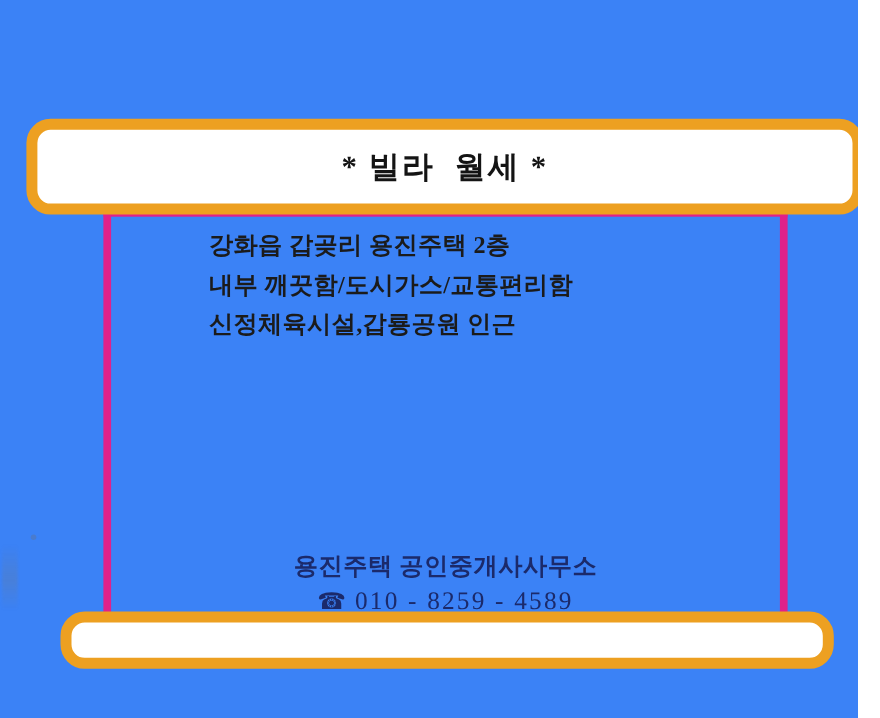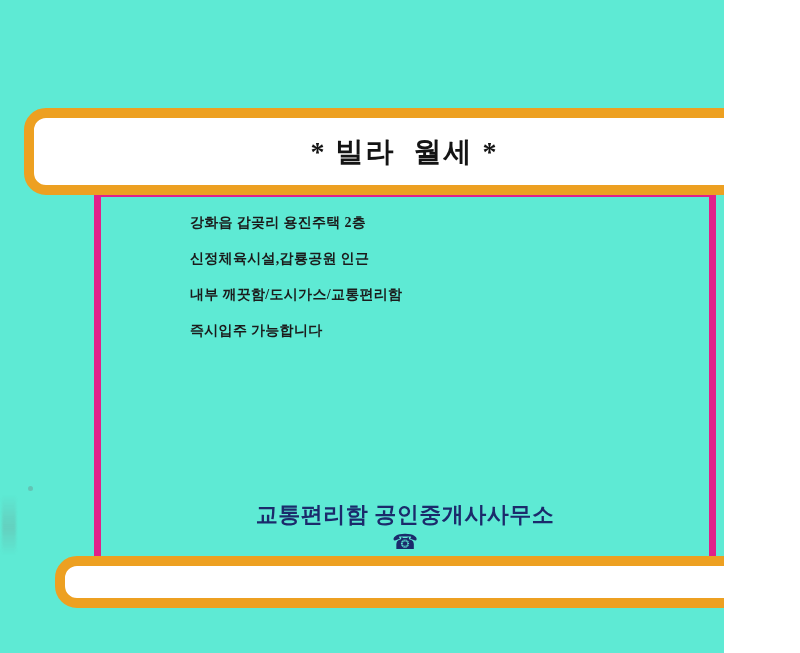--- a/index.html
+++ b/index.html
@@ -2,23 +2,23 @@
 <html><head>
 <meta charset="utf-8">
 <style>
   html, body {
     margin: 0;
     padding: 0;
     background: #ffffff;
   }
   #page {
     position: relative;
-    width: 724px;
+    width: 780px;
     height: 653px;
-    background: #5eead4;
+    background: #3b82f6;
     overflow: hidden;
     font-family: "Liberation Serif", "DejaVu Serif", serif;
   }
 
   
   .scan-artifact {
     position: absolute;
     left: 2px;
     top: 495px;
     width: 14px;
@@ -95,21 +95,21 @@
   }
 
   
   .body-block {
     position: absolute;
     left: 190px;
     top: 205px;
     width: 420px;
   }
   .body-line {
-    font-size: 14px;
+    font-size: 22px;
     font-weight: bold;
     color: #1b1b1b;
     line-height: 36px;
     white-space: pre;
     letter-spacing: 0.3px;
   }
 
   
   .contact-block {
     position: absolute;
@@ -158,27 +158,27 @@
   <div class="magenta-frame"></div>
 
   <div class="orange-box top"></div>
 
   <div class="title-wrap">
     <div class="title">* 빌라  월세 *</div>
   </div>
 
   <div class="body-block">
     <div class="body-line">강화읍 갑곶리 용진주택 2층</div>
+    <div class="body-line">내부 깨끗함/도시가스/교통편리함</div>
     <div class="body-line">신정체육시설,갑룡공원 인근</div>
-    <div class="body-line">내부 깨끗함/도시가스/교통편리함</div>
-    <div class="body-line">즉시입주 가능합니다</div>
   </div>
 
   <div class="contact-block">
-    <div class="agency">교통편리함 공인중개사사무소</div>
+    <div class="agency">용진주택 공인중개사사무소</div>
     <div class="phone-row">
       <span class="phone-icon">☎</span>
+      <span class="phone-number">010 - 8259 - 4589</span>
     </div>
   </div>
 
   <div class="orange-box bottom"></div>
 
 </div>
 
 </body></html>

